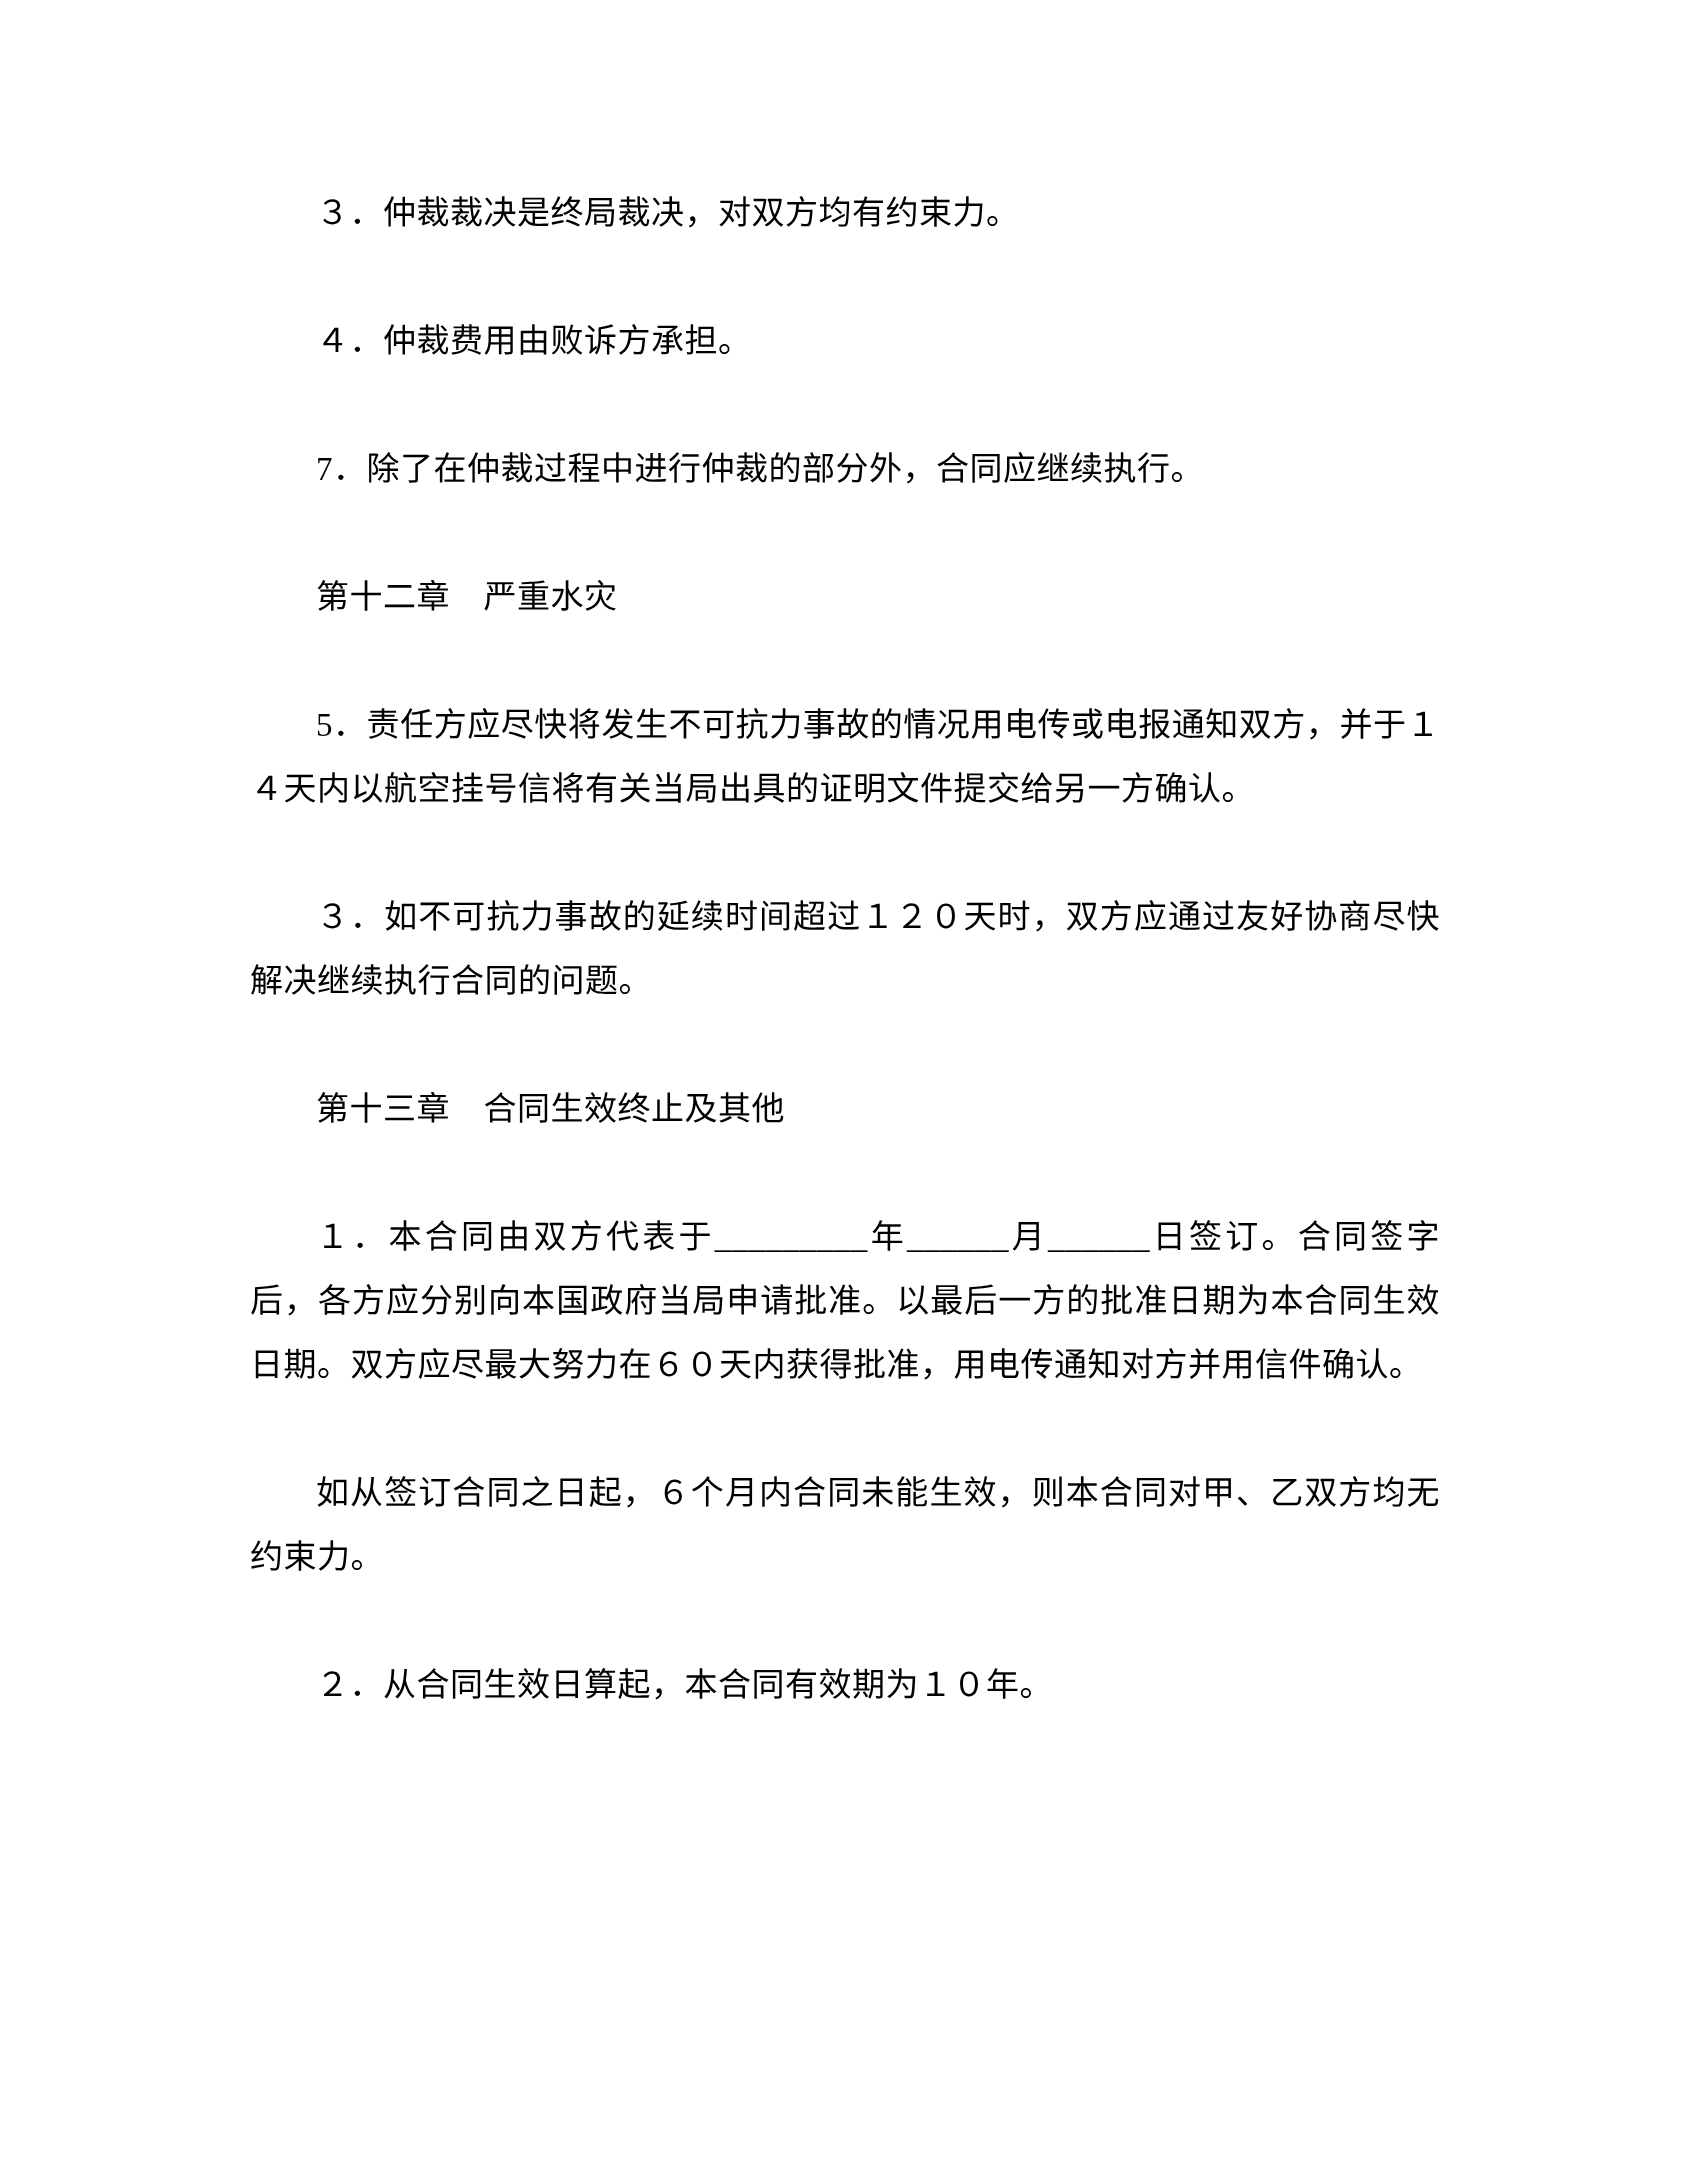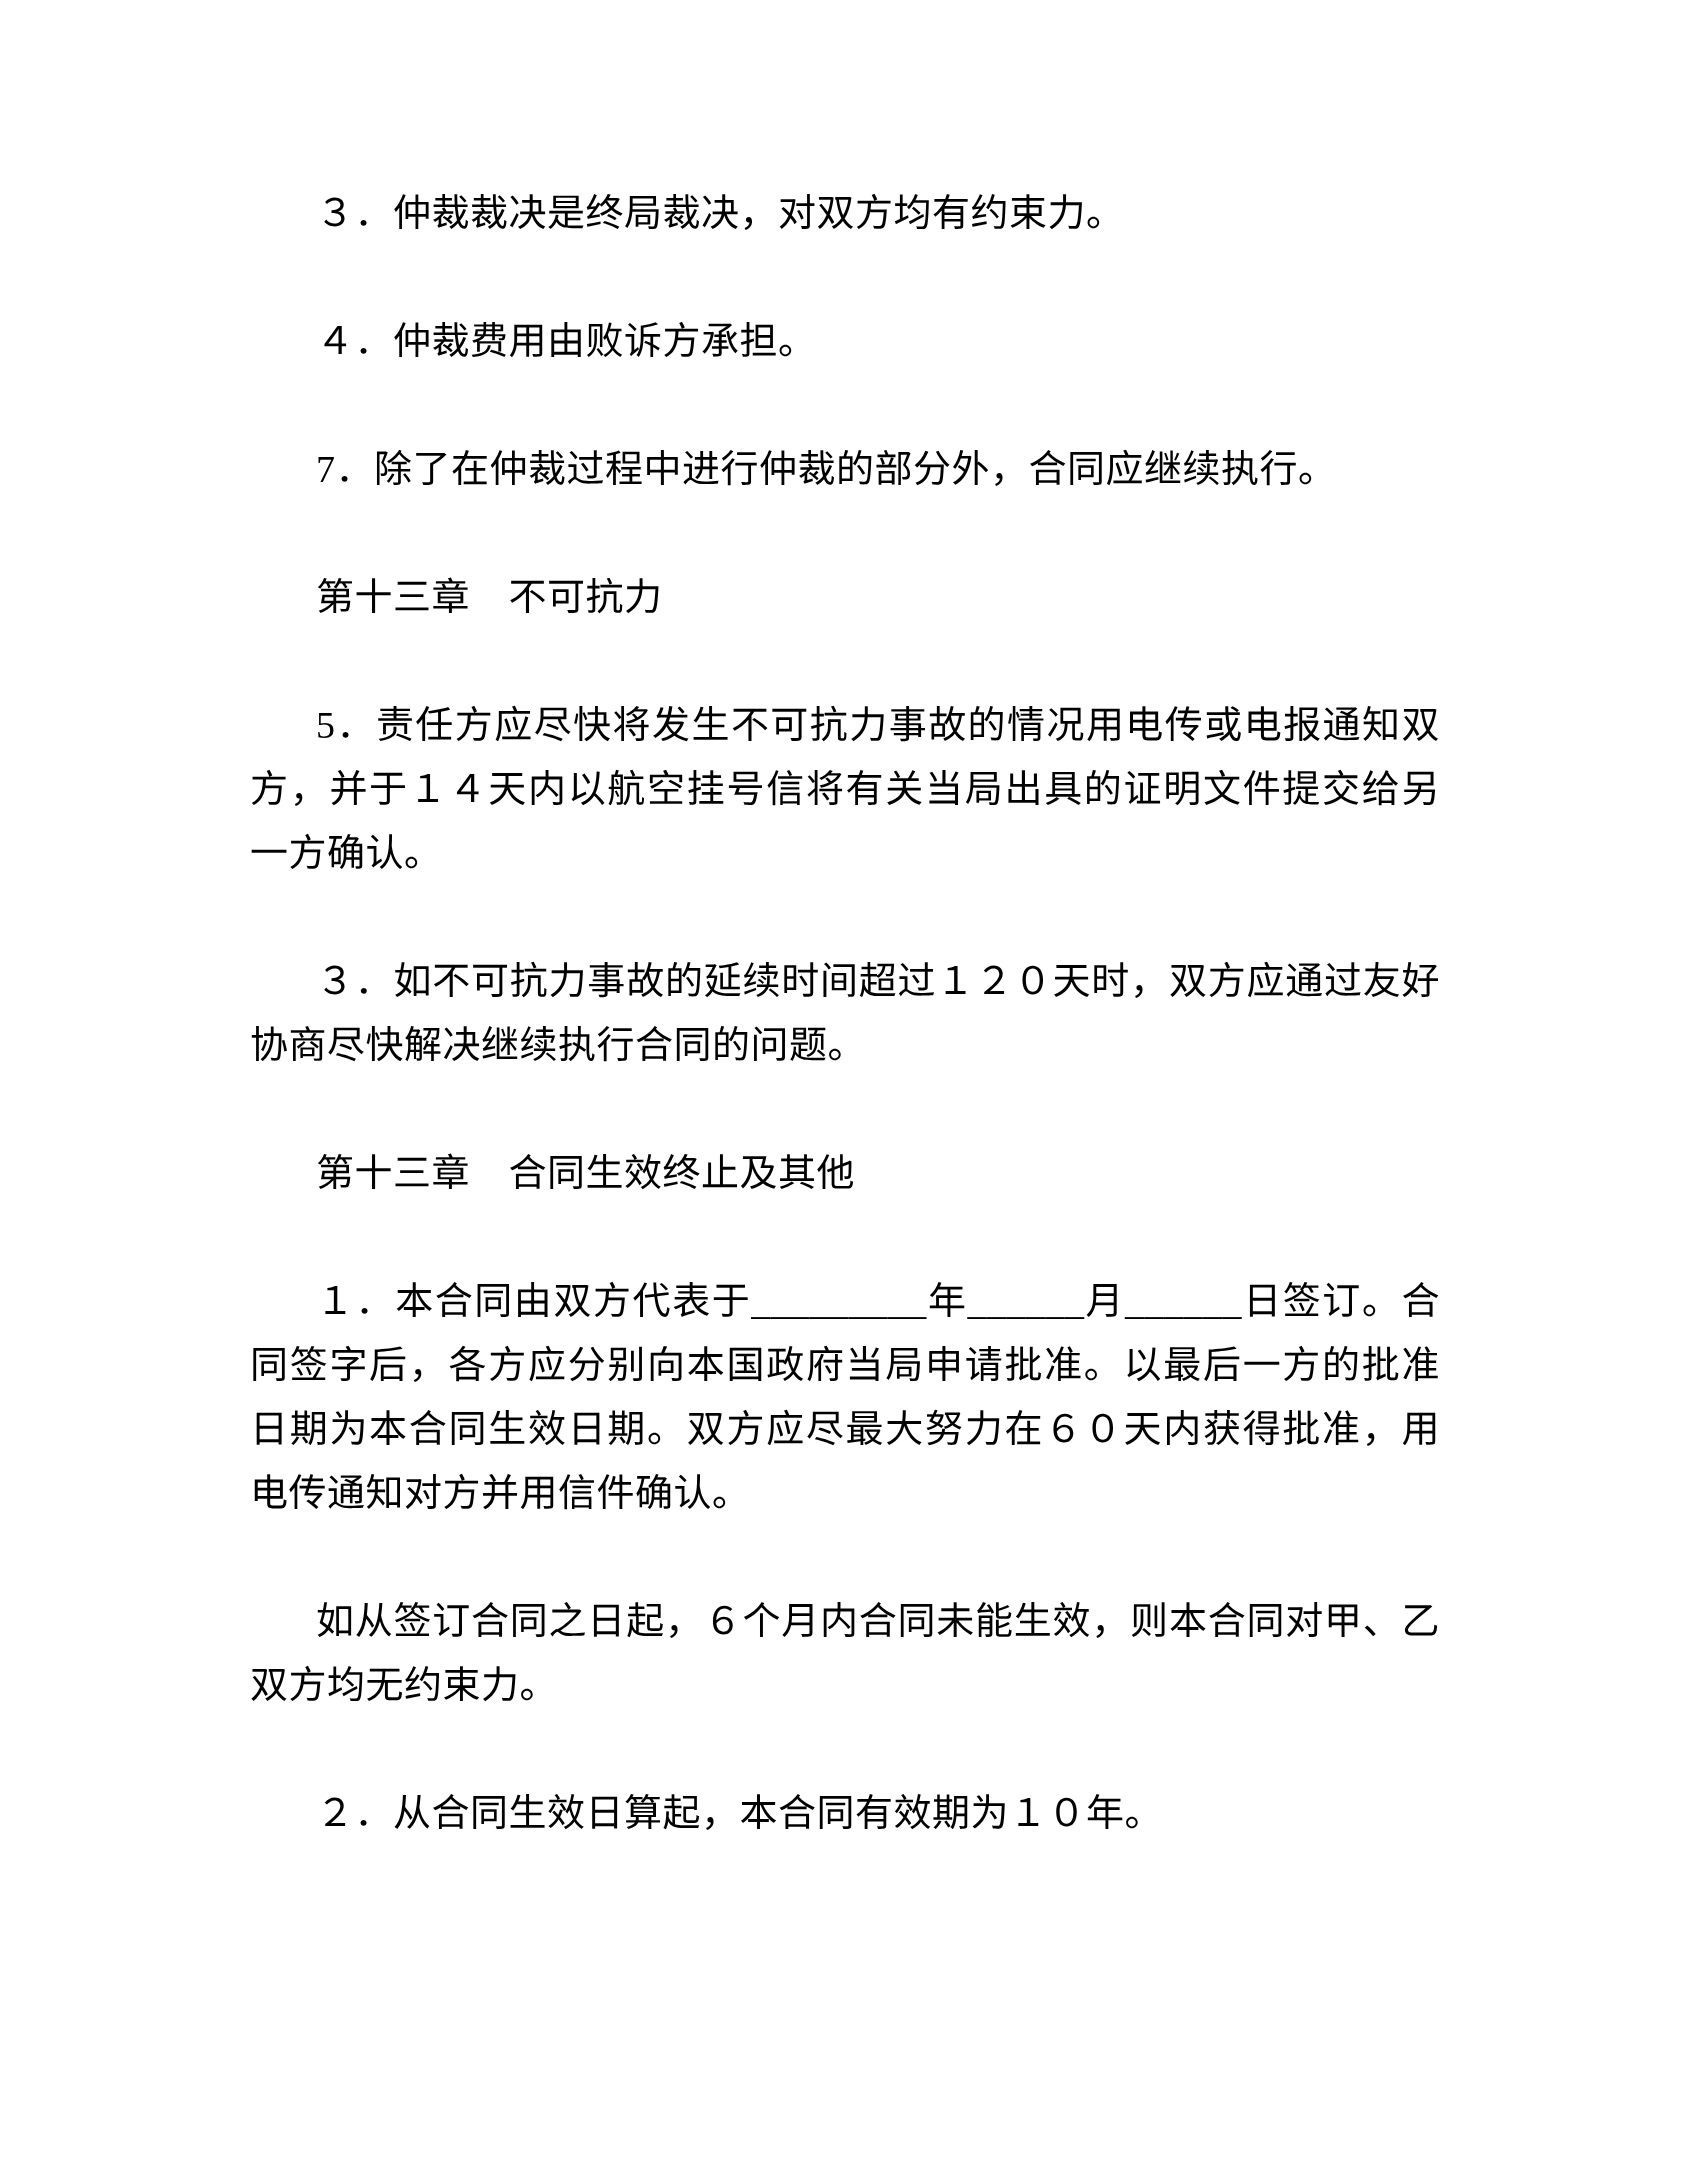--- a/index.html
+++ b/index.html
@@ -12,41 +12,41 @@
     height: 2182px;
     overflow: hidden;
     font-family: "Liberation Serif", "DejaVu Serif", serif;
     color: #000000;
   }
   .page {
     padding: 181px 246px 0 250px; 
   }
   .para {
     margin: 0 0 64px 0;
-    font-size: 38px;
+    font-size: 33px;
     line-height: 64px;
     text-indent: 66px;        
     text-align: justify;
     text-justify: inter-ideograph;
     word-break: break-all;
     letter-spacing: 0.5px;
   }
   .heading {
     
     font-weight: normal;
   }
 </style>
 </head>
 <body>
 
 <div class="page">
   <p class="para">３．仲裁裁决是终局裁决，对双方均有约束力。</p>
   <p class="para">４．仲裁费用由败诉方承担。</p>
   <p class="para">7．除了在仲裁过程中进行仲裁的部分外，合同应继续执行。</p>
-  <p class="para heading">第十三章　不可抗力</p>
+  <p class="para heading">第十二章　严重水灾</p>
   <p class="para">5．责任方应尽快将发生不可抗力事故的情况用电传或电报通知双方，并于１４天内以航空挂号信将有关当局出具的证明文件提交给另一方确认。</p>
   <p class="para">３．如不可抗力事故的延续时间超过１２０天时，双方应通过友好协商尽快解决继续执行合同的问题。</p>
   <p class="para heading">第十三章　合同生效终止及其他</p>
   <p class="para">１．本合同由双方代表于_________年______月______日签订。合同签字后，各方应分别向本国政府当局申请批准。以最后一方的批准日期为本合同生效日期。双方应尽最大努力在６０天内获得批准，用电传通知对方并用信件确认。</p>
   <p class="para">如从签订合同之日起，６个月内合同未能生效，则本合同对甲、乙双方均无约束力。</p>
   <p class="para">２．从合同生效日算起，本合同有效期为１０年。</p>
 </div>
 
 
 </body></html>

